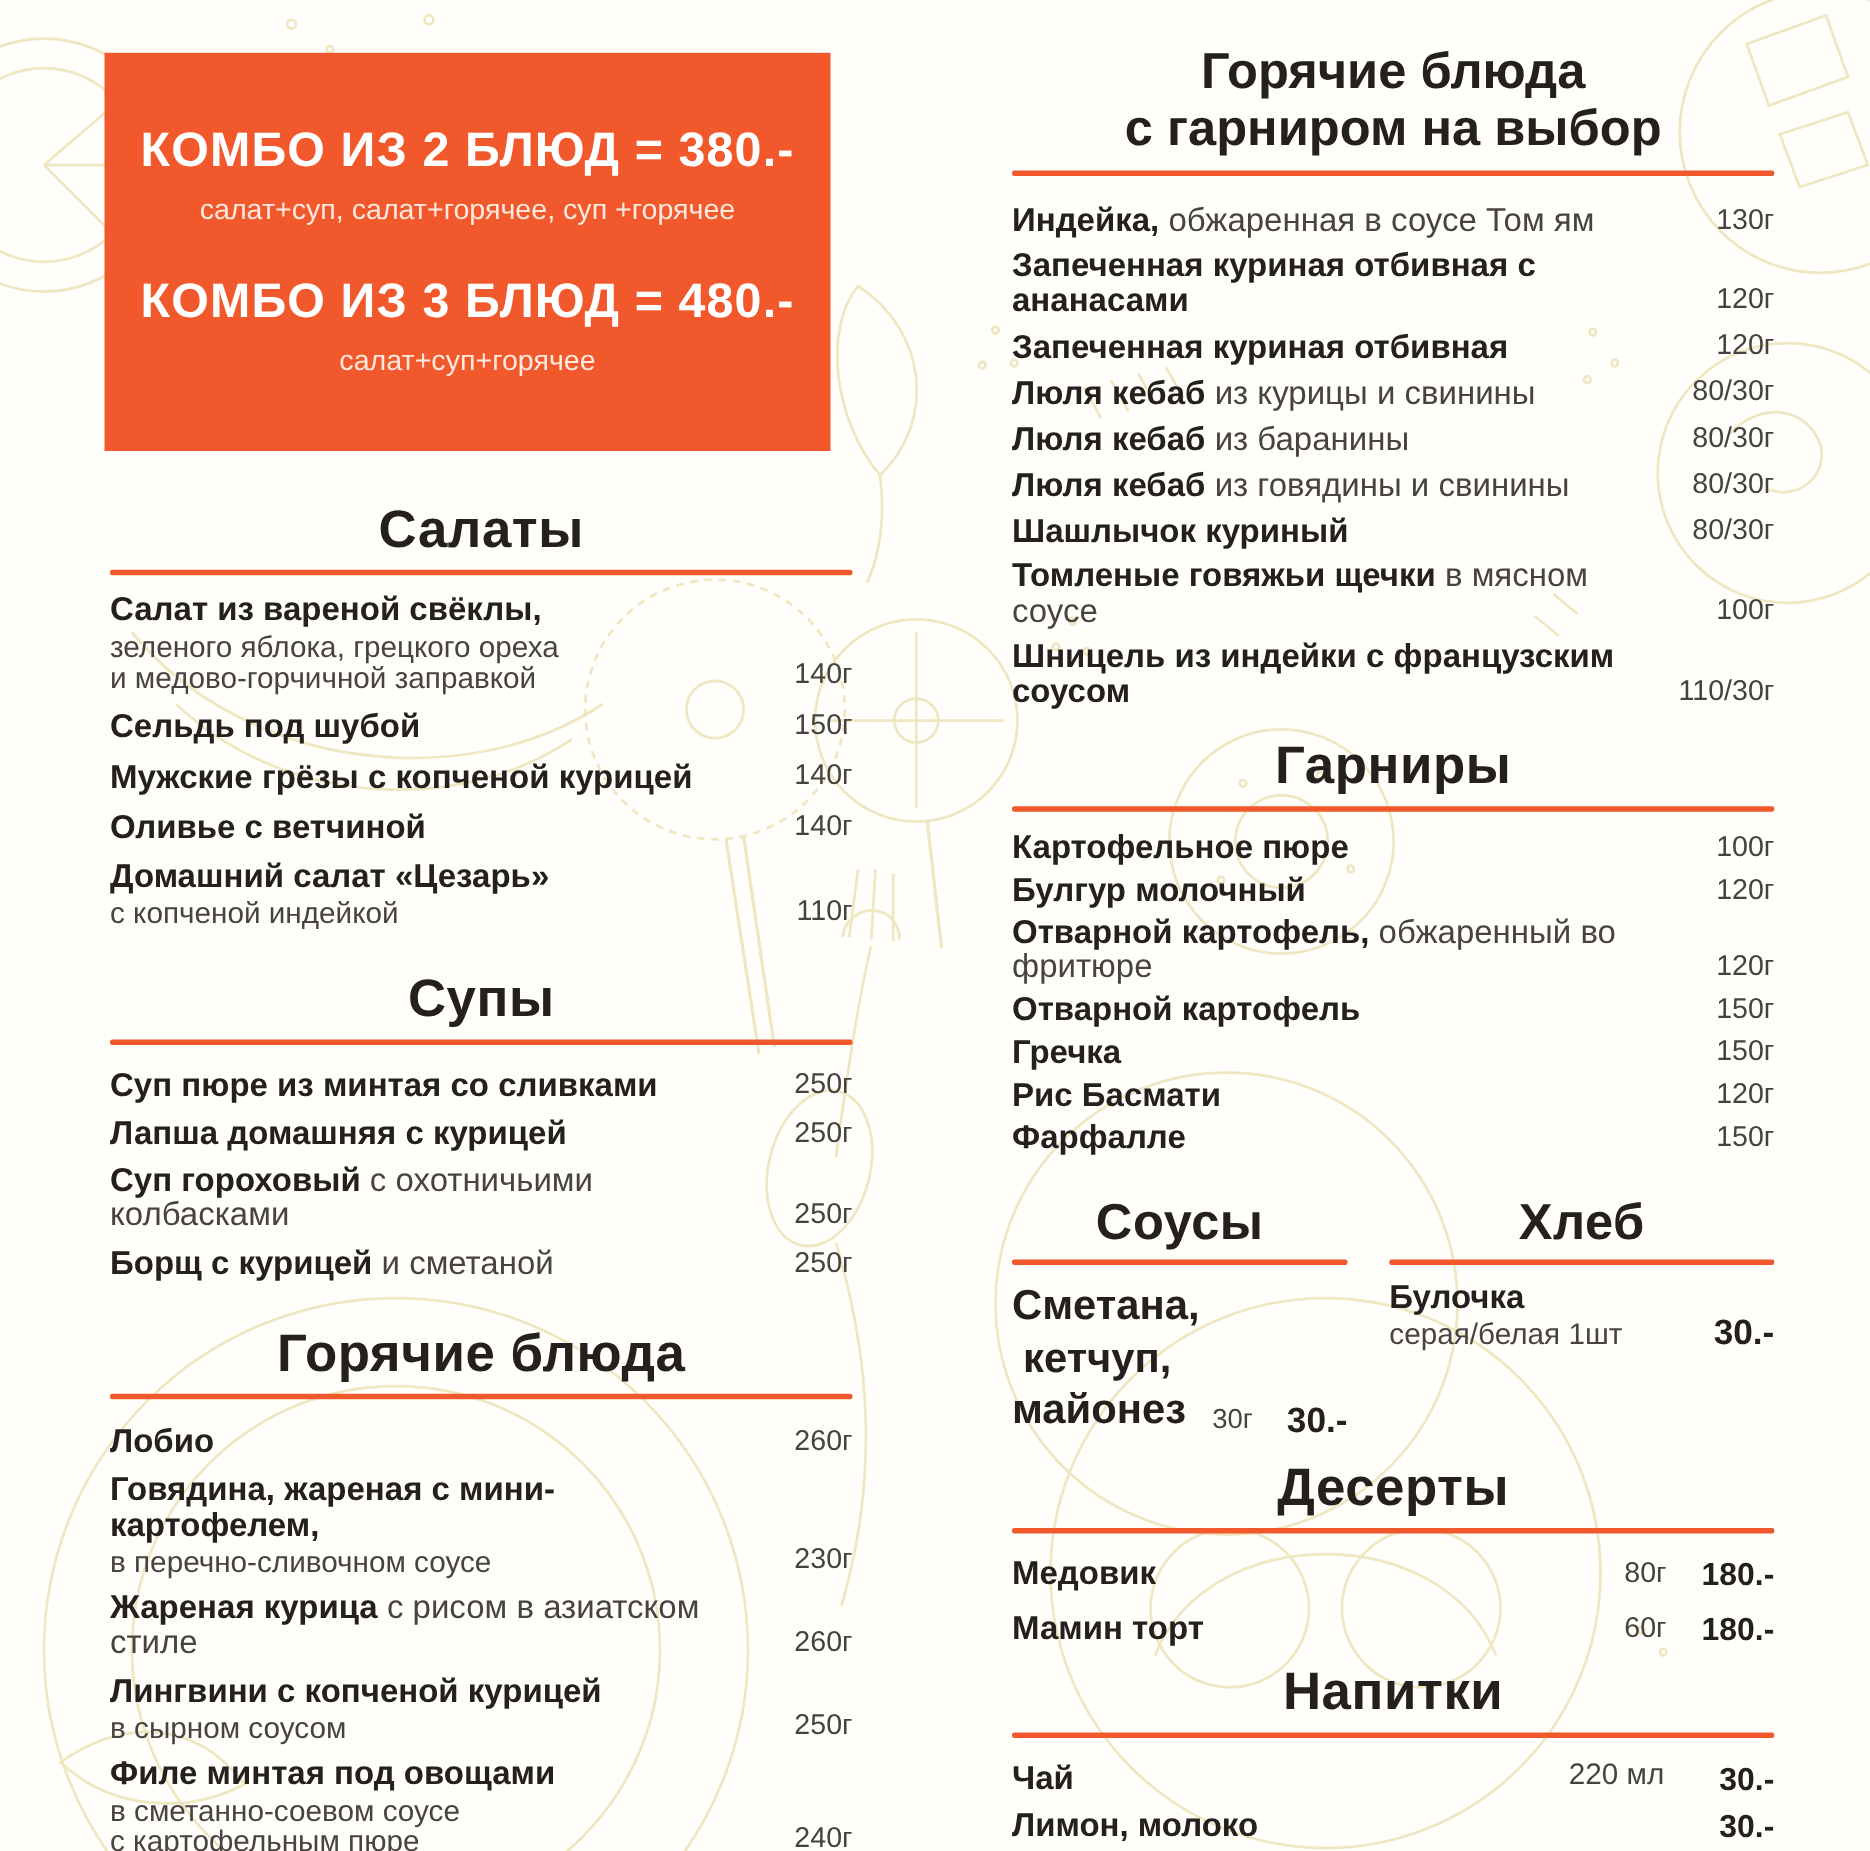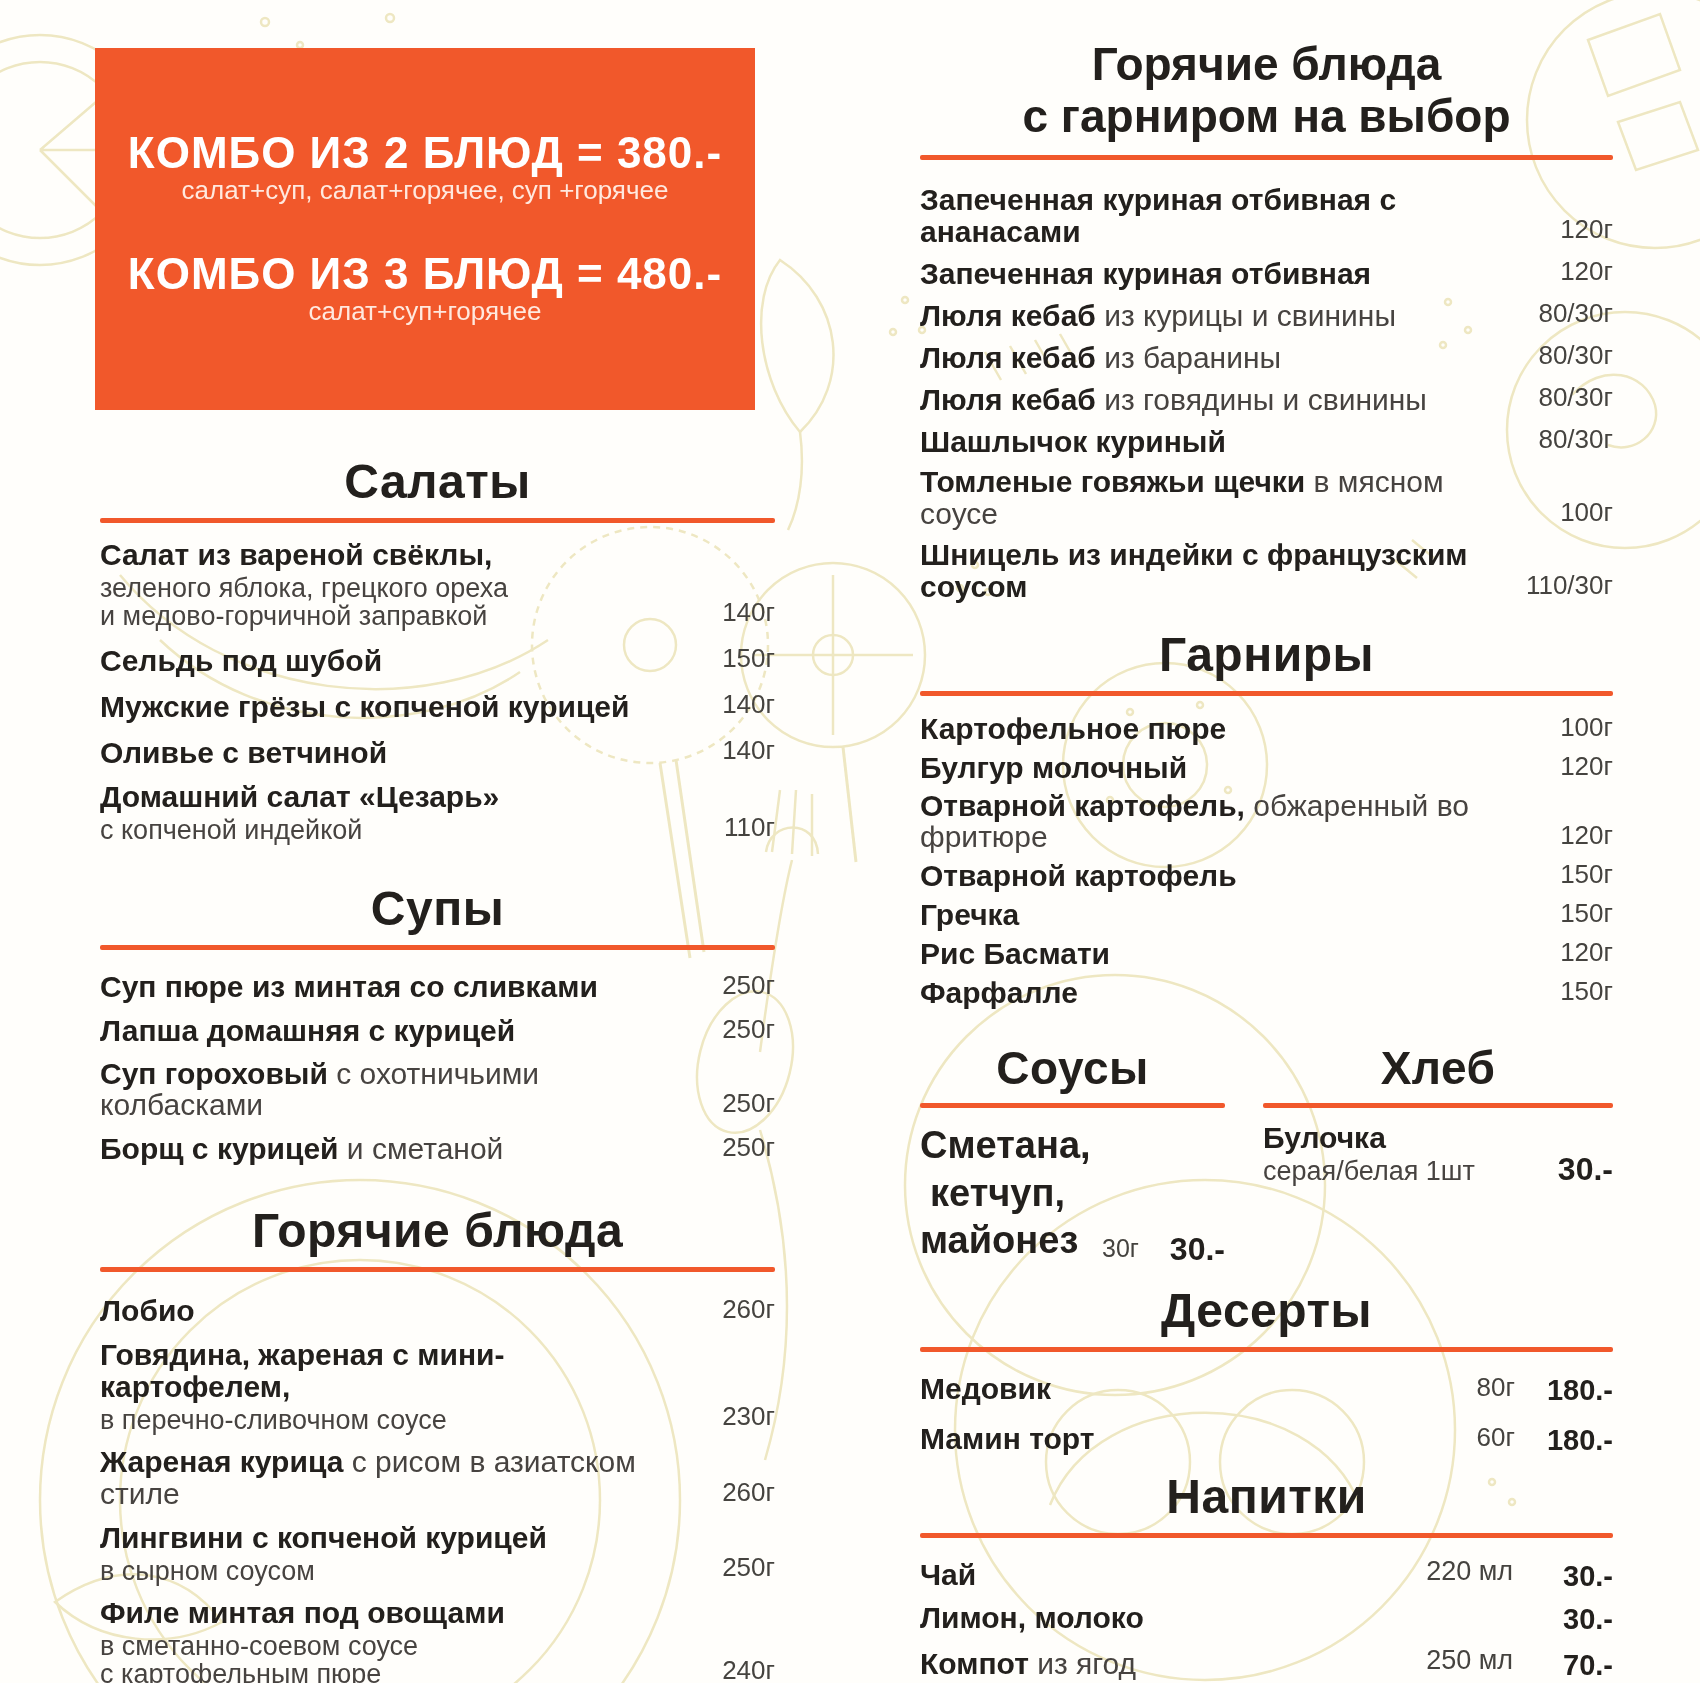--- a/index.html
+++ b/index.html
@@ -13,21 +13,21 @@
   .col{position:absolute;z-index:1;}
   .col-left{left:100px;top:48px;width:675px;}
   .col-right{left:920px;top:38px;width:693px;}
 
   .combo{
     width:660px;margin-left:-5px;height:362px;background:#F1582B;color:#ffffff;
     display:flex;flex-direction:column;justify-content:center;align-items:center;
     margin-bottom:48px;text-align:center;
   }
   .combo-title{font-size:44px;font-weight:800;letter-spacing:1px;line-height:1;}
-  .combo-sub{font-size:26px;margin-top:0;color:#ffe9df;}
+  .combo-sub{font-size:26px;margin-top:16px;color:#ffe9df;}
   .combo-gap{height:46px;}
 
   .sec-title{font-size:48px;font-weight:800;text-align:center;letter-spacing:.5px;line-height:1;color:#23201d;}
   .rtitle{font-size:46px;font-weight:800;text-align:center;line-height:1.14;color:#23201d;}
   .rule{height:5px;background:#F1582B;border-radius:2px;margin-top:12px;}
 
   .row{display:flex;align-items:flex-end;}
   .txt{flex:1 1 auto;min-width:0;}
   .l1{font-size:30px;line-height:1.06;}
   .nm{font-weight:800;color:#23201d;}
@@ -295,20 +295,26 @@
 </div>
 
 <div class="col col-right">
 
   <div class="sec hotg">
     <div class="rtitle">Горячие блюда</div>
     <div class="rtitle">с гарниром на выбор</div>
     <div class="rule"></div>
     <div class="row">
       <div class="txt">
+          <div class="l1"><span class="nm">Индейка,</span><span class="ds"> обжаренная в соусе Том ям</span></div>
+        </div>
+      <span class="wt">130г</span>
+    </div>
+    <div class="row">
+      <div class="txt">
           <div class="l1"><span class="nm">Запеченная куриная отбивная с ананасами</span></div>
         </div>
       <span class="wt">120г</span>
     </div>
     <div class="row">
       <div class="txt">
           <div class="l1"><span class="nm">Запеченная куриная отбивная</span></div>
         </div>
       <span class="wt">120г</span>
     </div>

